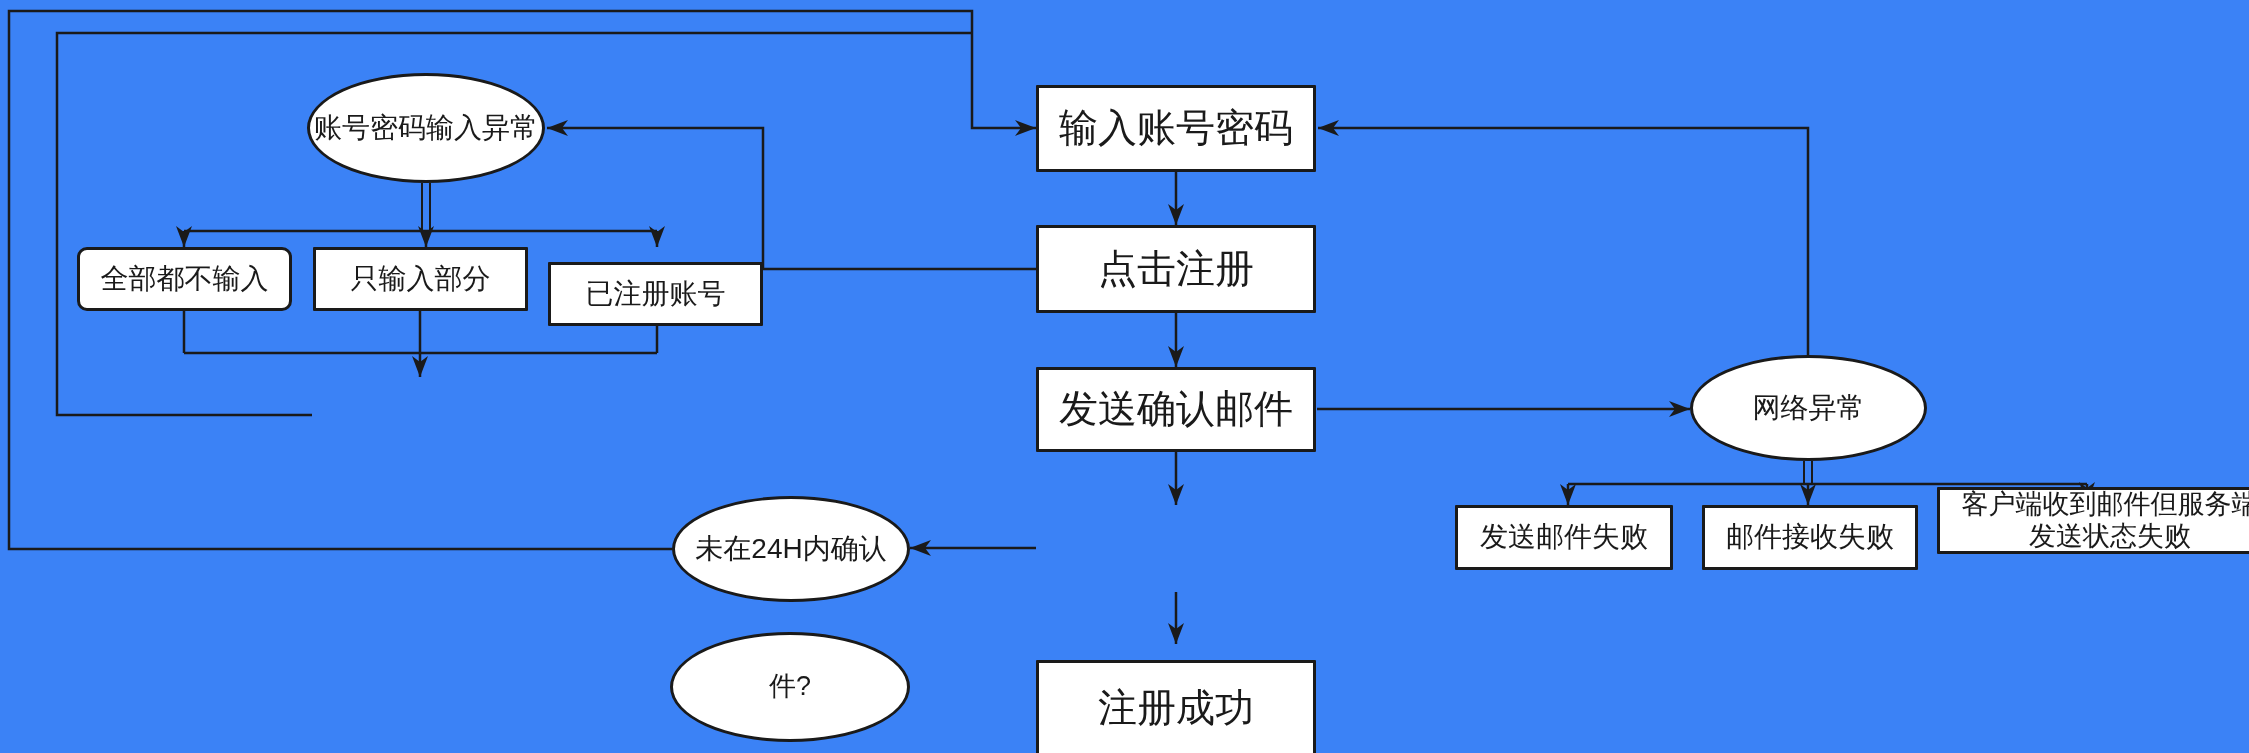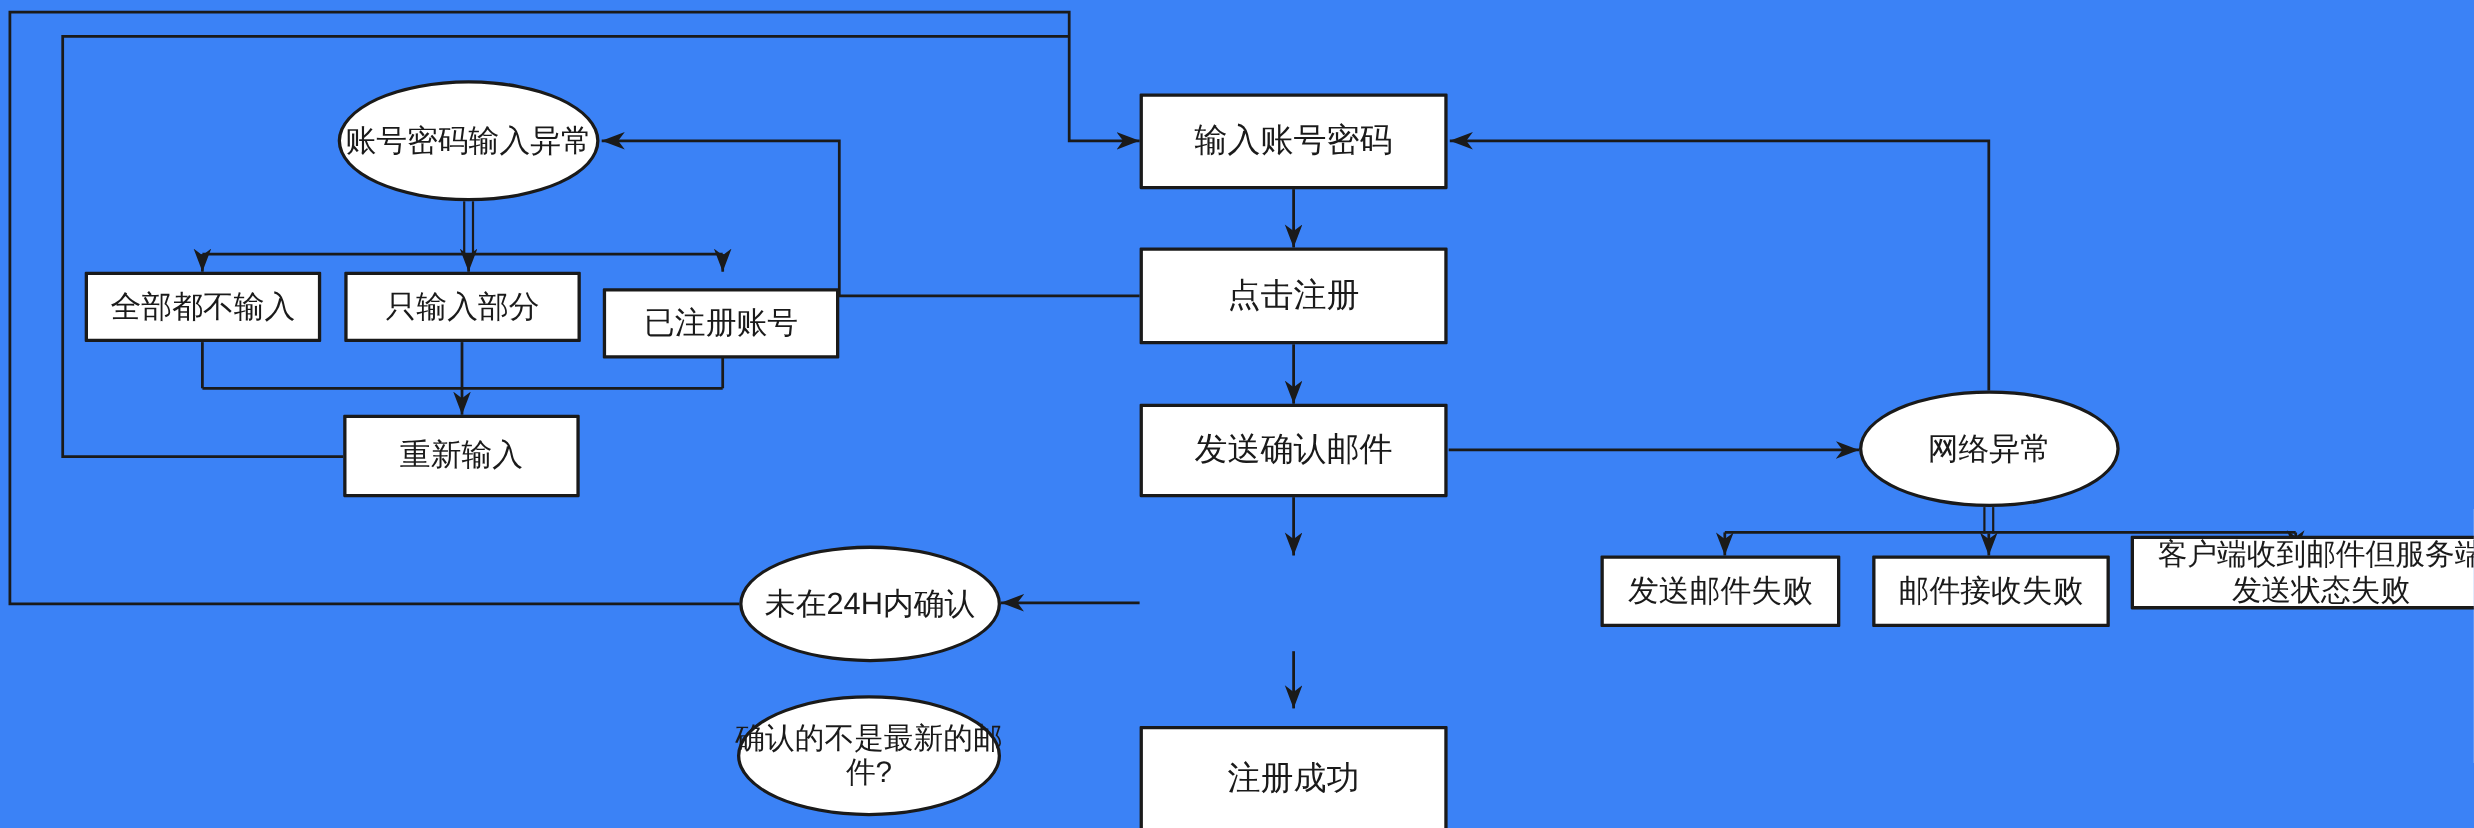--- a/index.html
+++ b/index.html
@@ -17,21 +17,21 @@
     box-sizing:border-box;
     background:#ffffff;
     border:3px solid #1a1a1a;
     display:flex;align-items:center;justify-content:center;
     text-align:center;
     z-index:1;
     line-height:1.15;
   }
   .rect{border-radius:1px;}
   .ellipse{border-radius:50%;border-width:3px;}
-  .fs30{font-size:30px;}
+  .fs30{font-size:39px;}
   .fs28{font-size:28px;}
   .fs27{font-size:27px;}
   .two-line span{display:block;white-space:nowrap;}
   .node .label{white-space:nowrap;}
 </style>
 </head>
 <body>
 
 <div id="canvas">
 
@@ -83,43 +83,39 @@
       <path d="M1568,484 V505" marker-end="url(#arrow)"></path>
       <path d="M1808,485 V505" marker-end="url(#arrow)"></path>
       <path d="M2087,484 V503" marker-end="url(#arrow)"></path>
     </g>
   </svg>
 
   <div class="node ellipse fs28" style="left:307px;top:73px;width:238px;height:110px;">
     <span class="label">账号密码输入异常</span>
   </div>
 
-  <div class="node rect fs28" style="left:77px;top:247px;width:215px;height:64px;">
+  <div class="node rect fs28" style="left:77px;top:247px;width:215px;height:64px;border-radius:10px;">
     <span class="label">全部都不输入</span>
   </div>
 
   <div class="node rect fs28" style="left:313px;top:247px;width:215px;height:64px;">
     <span class="label">只输入部分</span>
   </div>
 
   <div class="node rect fs28" style="left:548px;top:262px;width:215px;height:64px;">
     <span class="label">已注册账号</span>
   </div>
 
-  <div class="node rect fs28" style="left:312px;top:377px;width:215px;height:75px;">
-    <span class="label">重新输入</span>
-  </div>
 
   <div class="node ellipse fs28" style="left:672px;top:496px;width:238px;height:106px;">
     <span class="label">未在24H内确认</span>
   </div>
 
   <div class="node ellipse fs27 two-line" style="left:670px;top:632px;width:240px;height:110px;">
     <div>
-      <span>确认的不是最新的邮</span>
       <span>件?</span>
     </div>
   </div>
 
   <div class="node rect fs30" style="left:1036px;top:85px;width:280px;height:87px;">
     <span class="label">输入账号密码</span>
   </div>
 
   <div class="node rect fs30" style="left:1036px;top:225px;width:280px;height:88px;">
     <span class="label">点击注册</span>

